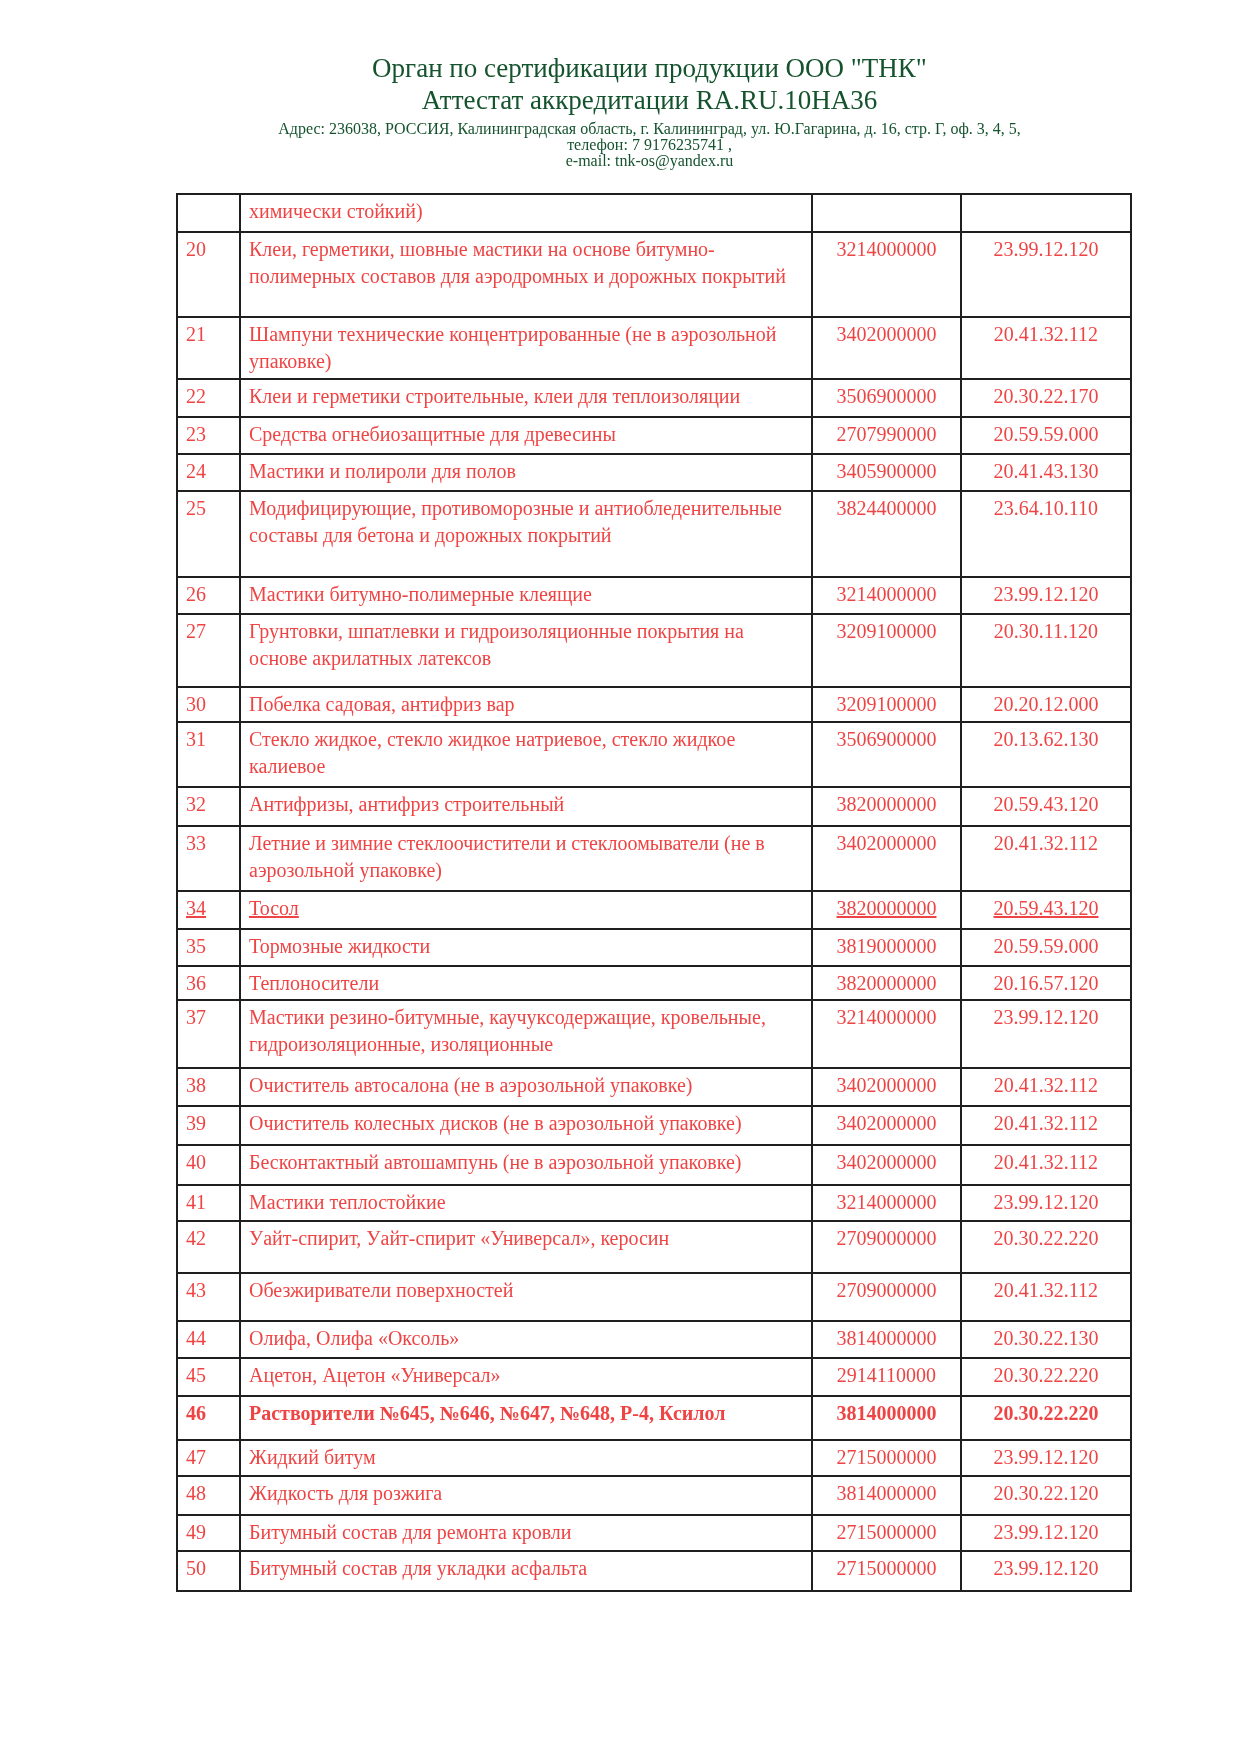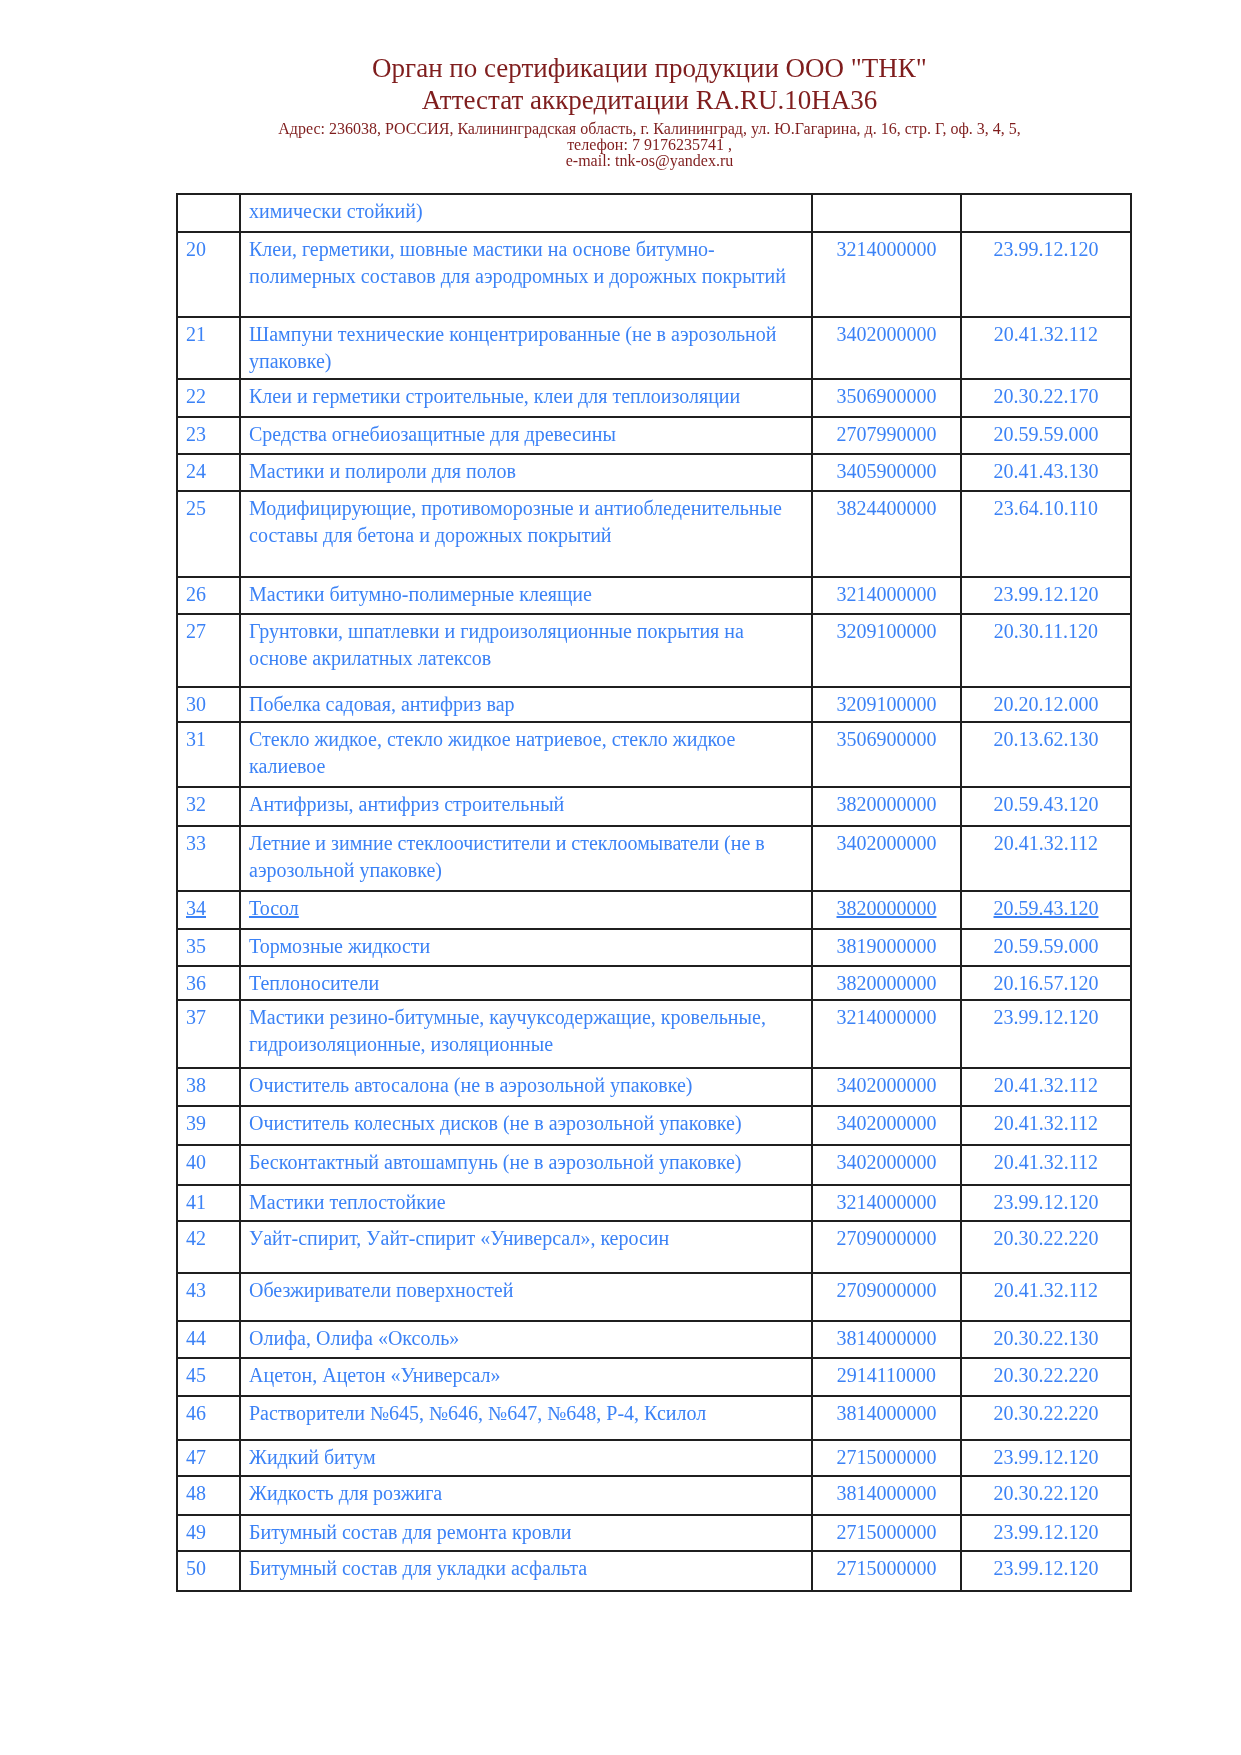--- a/index.html
+++ b/index.html
@@ -10,36 +10,36 @@
     background: #ffffff;
     overflow: hidden;
     font-family: "Liberation Serif", "DejaVu Serif", serif;
   }
   .doc-header {
     position: absolute;
     top: 52px;
     left: 177px;
     width: 945px;
     text-align: center;
-    color: #7f1d1d;
+    color: #14532d;
   }
   .doc-title   { font-size: 27px; line-height: 33px; white-space: nowrap; }
   .doc-subtitle{ font-size: 27px; line-height: 31px; white-space: nowrap; }
   .doc-address { font-size: 16px; line-height: 17px; margin-top: 4px; white-space: nowrap; }
   .doc-phone   { font-size: 16px; line-height: 16px; }
   .doc-email   { font-size: 16px; line-height: 16px; }
 
   table.products {
     position: absolute;
     left: 176px;
     top: 193px;
     width: 954px;
     border-collapse: collapse;
     table-layout: fixed;
-    color: #3b82f6;
+    color: #ef4444;
   }
   table.products td {
     border: 2px solid #1f1f1f;
     vertical-align: top;
     font-size: 20px;
     line-height: 27px;
     padding: 3px 8px 2px 8px;
     overflow: hidden;
   }
   td.num         { padding-left: 7px; }
@@ -210,21 +210,21 @@
           <td class="description">Олифа, Олифа «Оксоль»</td>
           <td class="code">3814000000</td>
           <td class="okpd">20.30.22.130</td>
         </tr>
         <tr style="height: 38px;">
           <td class="num">45</td>
           <td class="description">Ацетон, Ацетон «Универсал»</td>
           <td class="code">2914110000</td>
           <td class="okpd">20.30.22.220</td>
         </tr>
-        <tr style="height: 44px;">
+        <tr style="height: 44px; font-weight: bold;">
           <td class="num">46</td>
           <td class="description">Растворители №645, №646, №647, №648, Р-4, Ксилол</td>
           <td class="code">3814000000</td>
           <td class="okpd">20.30.22.220</td>
         </tr>
         <tr style="height: 36px;">
           <td class="num">47</td>
           <td class="description">Жидкий битум</td>
           <td class="code">2715000000</td>
           <td class="okpd">23.99.12.120</td>

